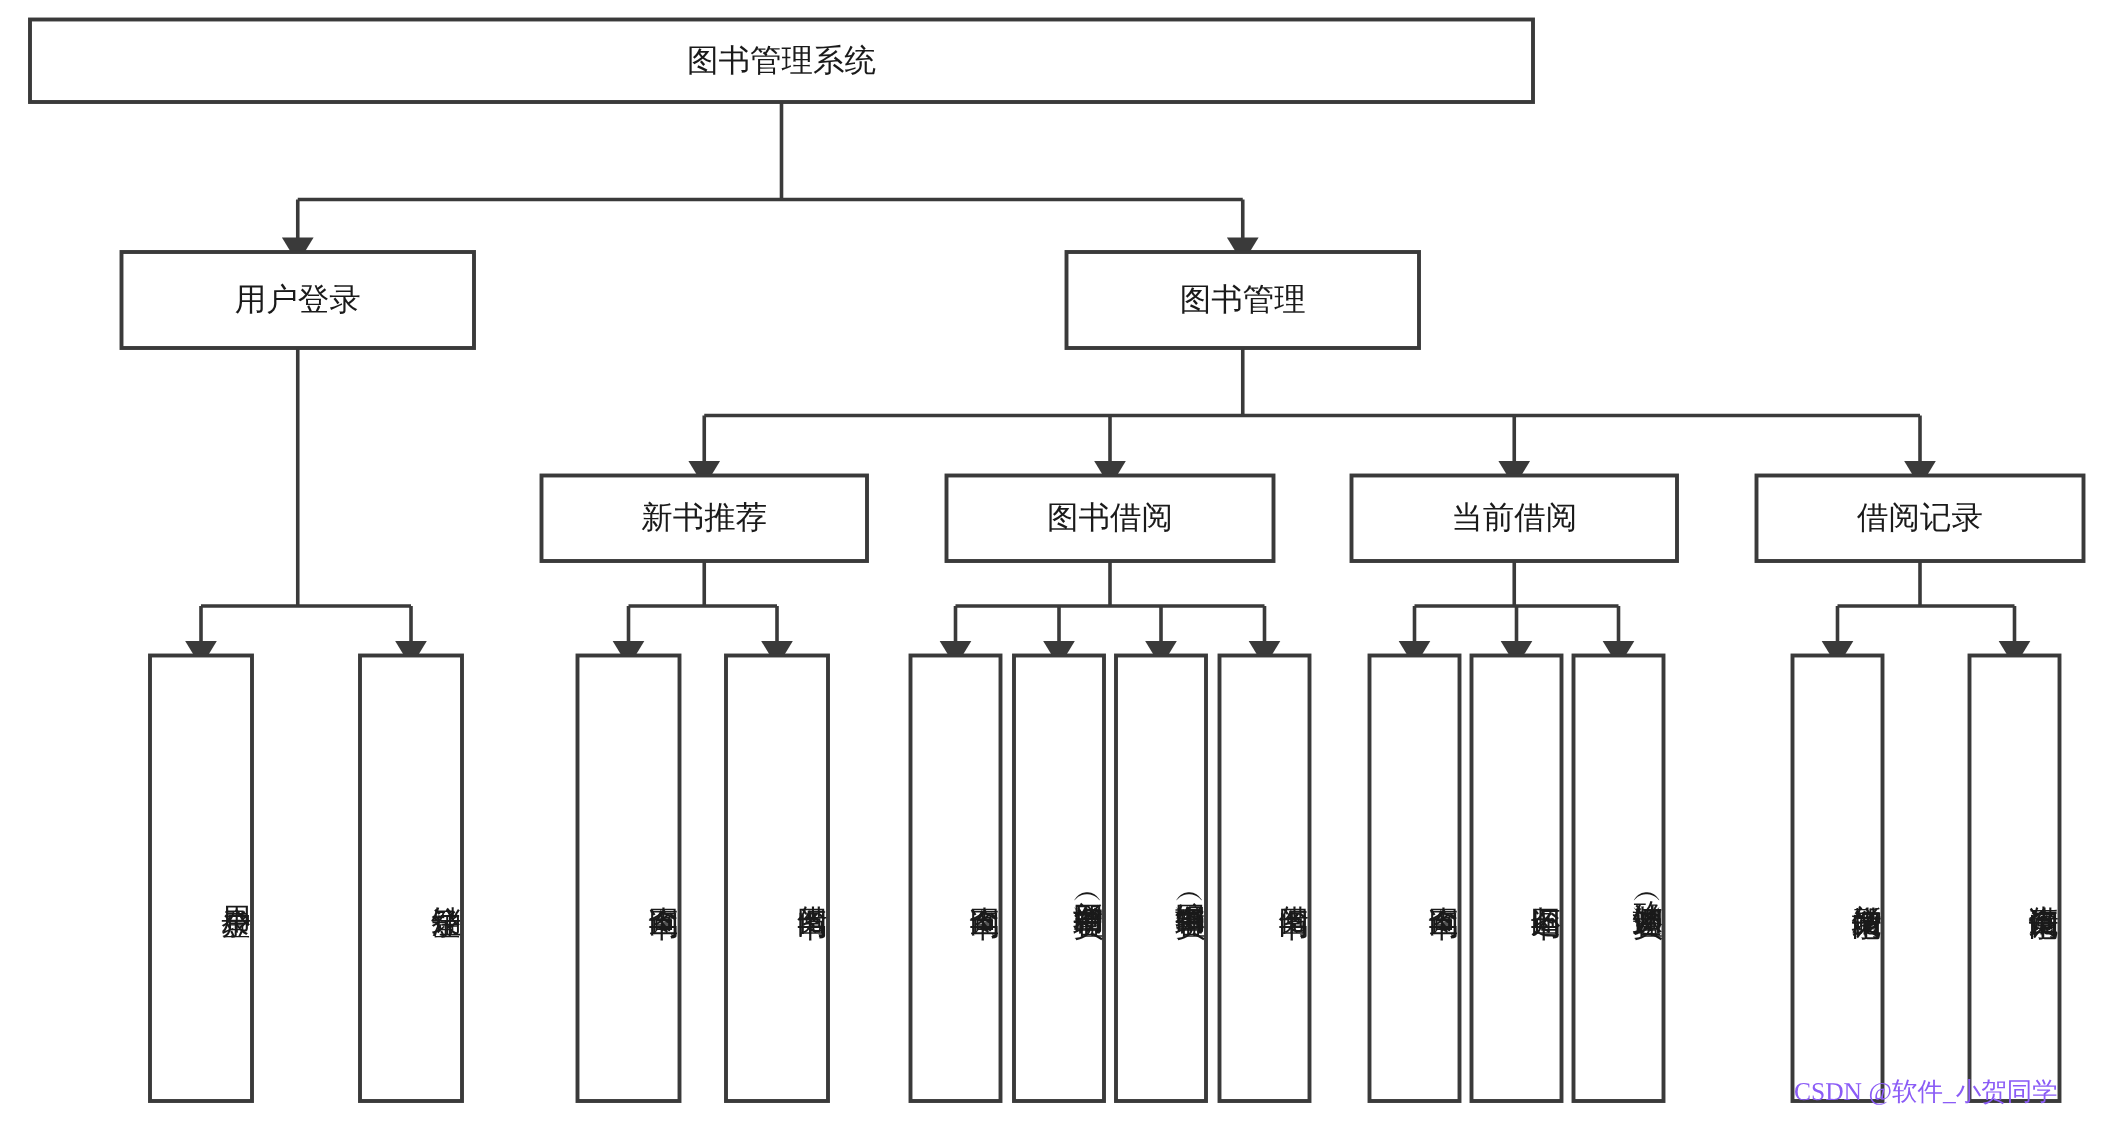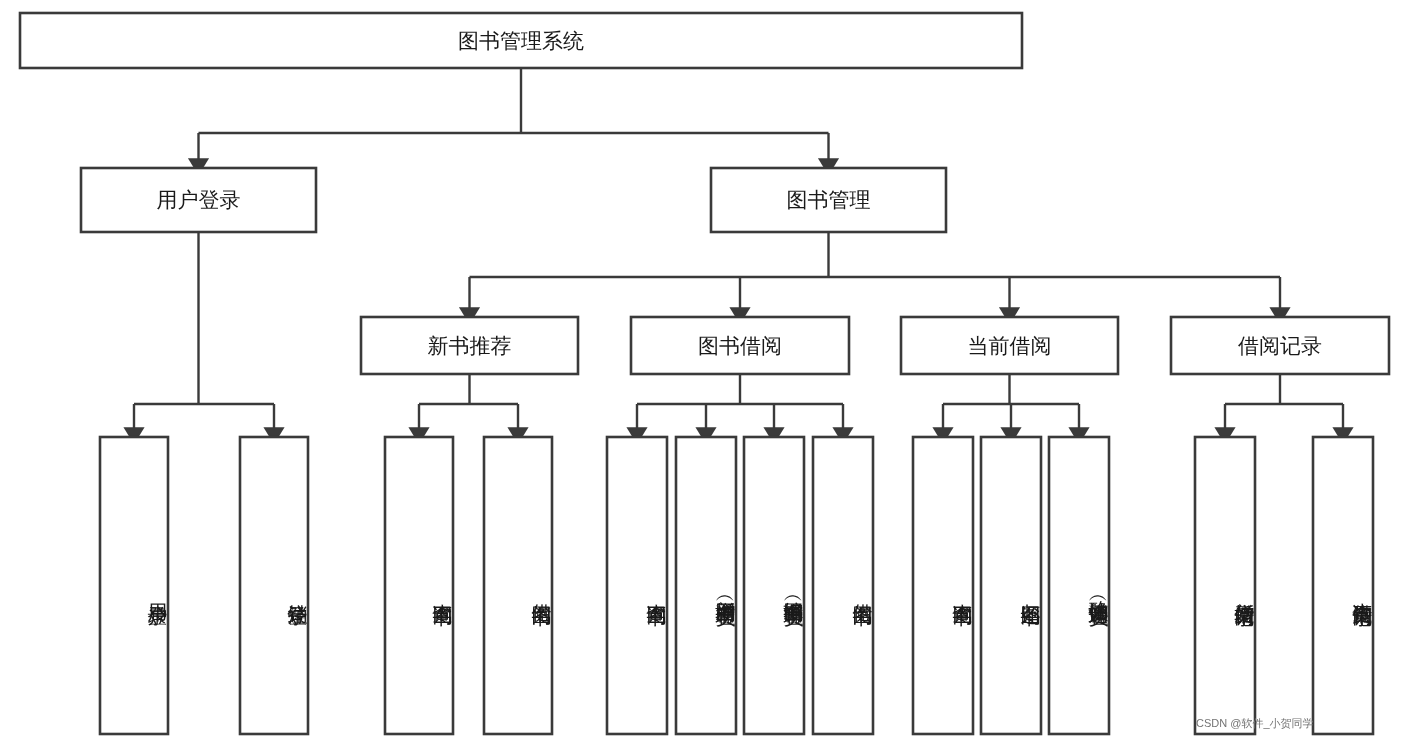--- a/index.html
+++ b/index.html
@@ -67,23 +67,23 @@
     letter-spacing: 1px;
     display: flex;
     align-items: flex-start;
     justify-content: center;
     white-space: nowrap;
     pointer-events: none;
     user-select: none;
   }
   .watermark {
     position: absolute;
-    font-family: Liberation Sans, sans-serif;
-    font-size: 11px;
-    color: #737373;
+    font-family: Liberation Serif, serif;
+    font-size: 17px;
+    color: #8b5cf6;
     white-space: nowrap;
     user-select: none;
   }
 </style>
 </head>
 <body>
 
 <div id="diagram-root">
 
   <svg id="tree-svg" viewBox="0 0 1405 747">

